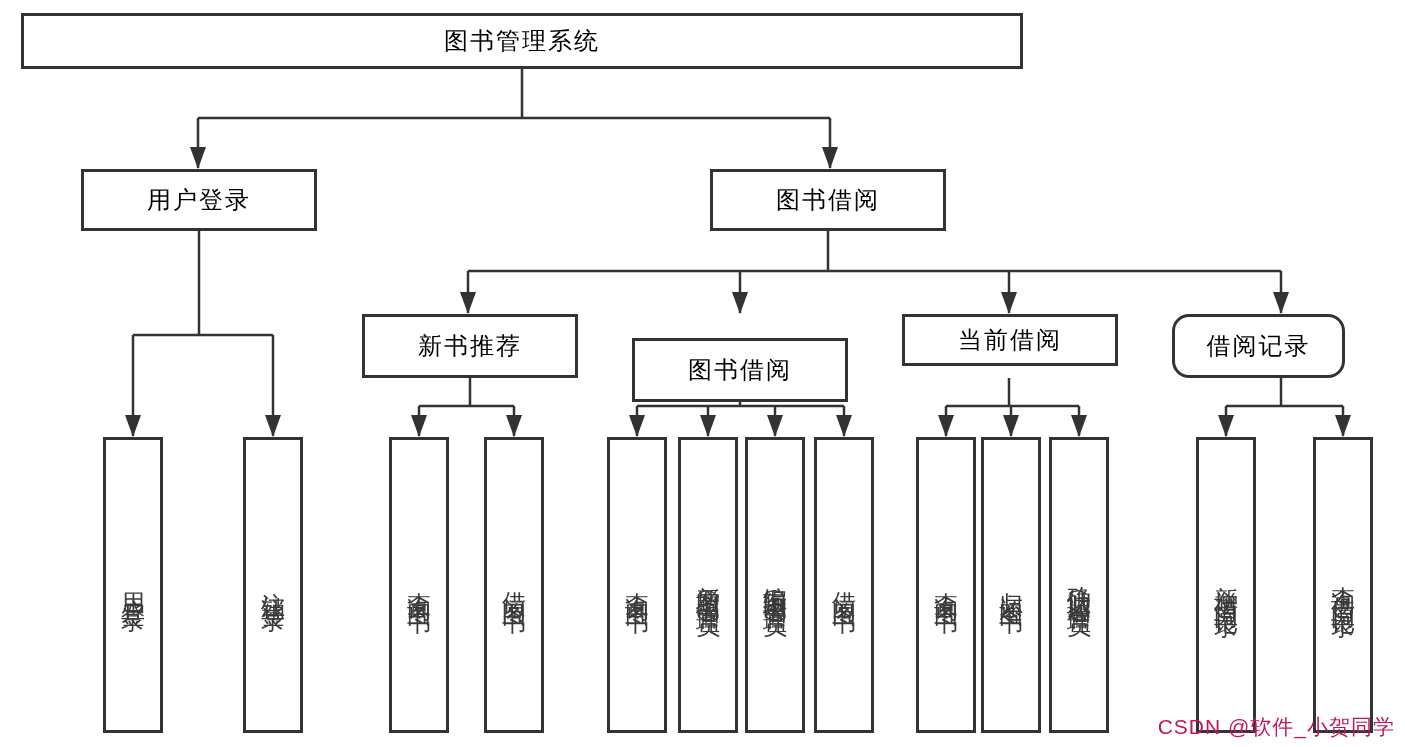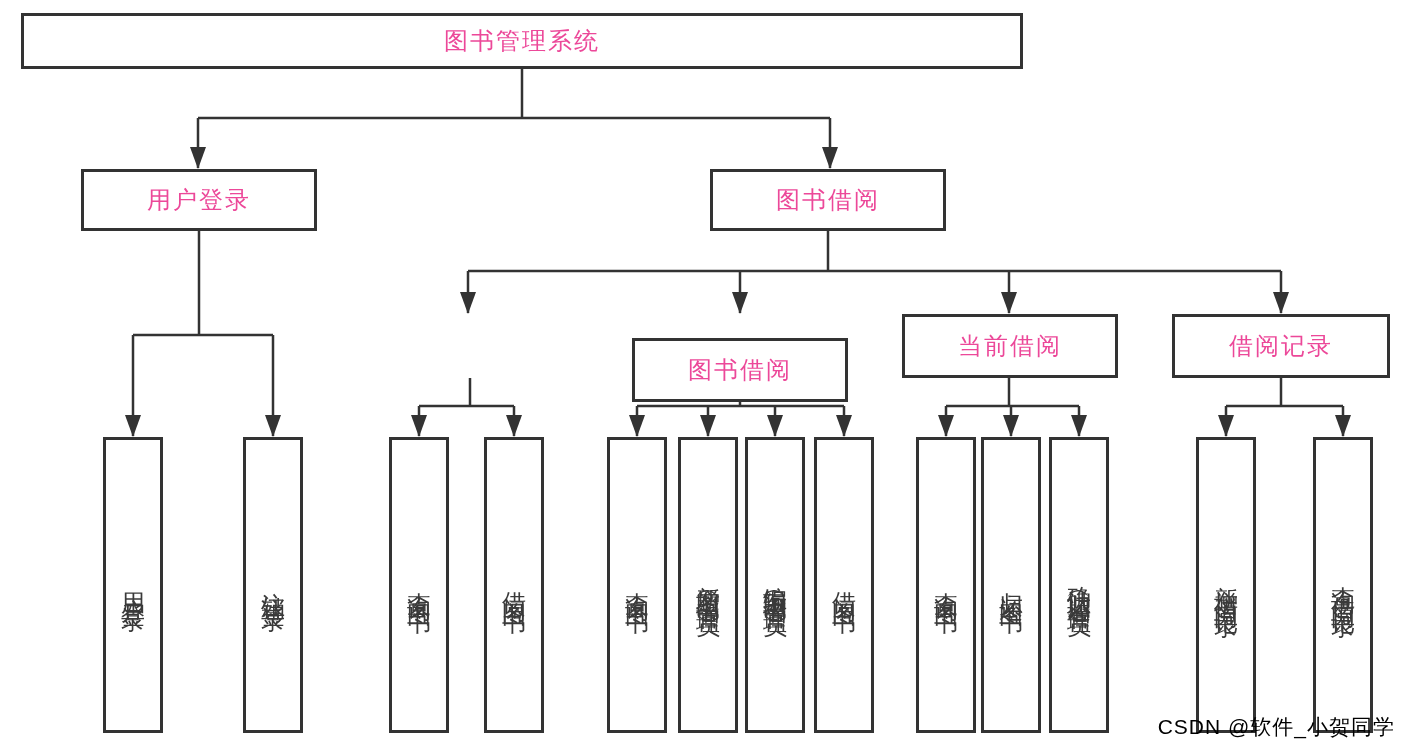--- a/index.html
+++ b/index.html
@@ -20,21 +20,21 @@
   .node {
     position: absolute;
     box-sizing: border-box;
     border: 3px solid #333333;
     background: #ffffff;
     display: flex;
     align-items: center;
     justify-content: center;
     font-size: 24px;
     letter-spacing: 2px;
-    color: #ec4899;
+    color: #000000;
     z-index: 2;
   }
   .leaf {
     position: absolute;
     box-sizing: border-box;
     border: 3px solid #333333;
     background: #ffffff;
     top: 437px;
     height: 296px;
     width: 60px;
@@ -122,27 +122,30 @@
     <span>图书管理系统</span>
   </div>
 
   <div class="node" style="left:81px; top:169px; width:236px; height:62px;">
     <span>用户登录</span>
   </div>
   <div class="node" style="left:710px; top:169px; width:236px; height:62px;">
     <span>图书借阅</span>
   </div>
 
+  <div class="node" style="left:362px; top:314px; width:216px; height:64px;">
+    <span>新书推荐</span>
+  </div>
   <div class="node" style="left:632px; top:314px; width:216px; height:64px;margin-top:24px;">
     <span>图书借阅</span>
   </div>
-  <div class="node" style="left:902px; top:314px; width:216px; height:64px;justify-content:center;">
+  <div class="node" style="left:902px; top:314px; width:216px; height:52px;justify-content:center;">
     <span>当前借阅</span>
   </div>
-  <div class="node" style="left:1172px; top:314px; width:218px; height:64px;">
+  <div class="node" style="left:1172px; top:314px; width:173px; height:64px;border-radius:17px;">
     <span>借阅记录</span>
   </div>
 
   <div class="leaf" style="left:103px;">
     <span class="vtext">用户登录</span>
   </div>
   <div class="leaf" style="left:243px;">
     <span class="vtext">注销登录</span>
   </div>
 
@@ -176,15 +179,15 @@
     <span class="vtext long">确认归还（管理员）</span>
   </div>
 
   <div class="leaf" style="left:1196px;">
     <span class="vtext">新增借阅记录</span>
   </div>
   <div class="leaf" style="left:1313px;">
     <span class="vtext">查询借阅记录</span>
   </div>
 
-  <div id="watermark" style="color: #000000;">CSDN @软件_小贺同学</div>
+  <div id="watermark" style="color: #be185d;">CSDN @软件_小贺同学</div>
 
 </div>
 
 </body></html>

